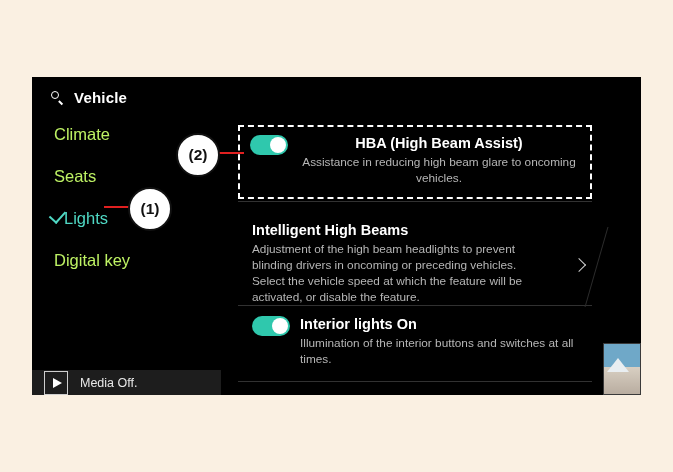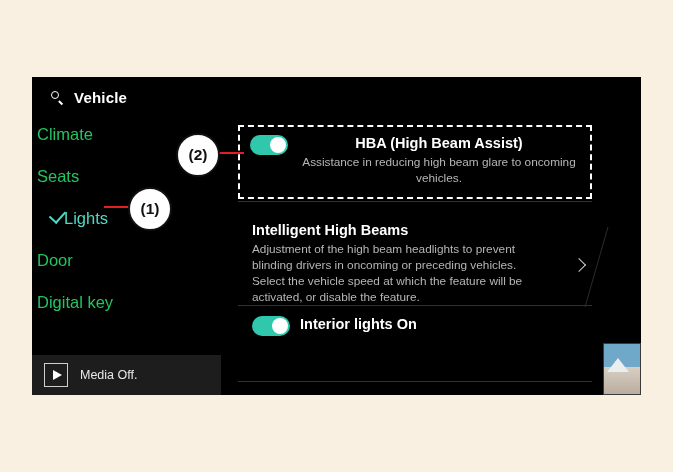--- a/index.html
+++ b/index.html
@@ -78,23 +78,23 @@
     position: absolute;
     left: 0;
     top: 36px;
     width: 200px;
   }
   .nav-item {
     position: relative;
     height: 42px;
     display: flex;
     align-items: center;
-    padding-left: 5px;
-    box-sizing: border-box;
-    color: #22c55e;
+    padding-left: 22px;
+    box-sizing: border-box;
+    color: #bef264;
     font-size: 16.5px;
   }
   .nav-item.selected {
     color: #4fd8c4;
     padding-left: 12px;
   }
   .nav-item.selected .check {
     position: absolute;
     left: 18px;
     top: 13px;
@@ -107,21 +107,21 @@
   .nav-item.selected .nav-label {
     margin-left: 20px;
   }
 
   
   #media-bar {
     position: absolute;
     left: 0;
     bottom: 0;
     width: 189px;
-    height: 40px;
+    height: 25px;
     background: #1d1d1d;
     display: flex;
     align-items: center;
     padding-left: 12px;
     box-sizing: border-box;
     gap: 12px;
   }
   .media-play {
     width: 24px;
     height: 24px;
@@ -313,23 +313,20 @@
     <div class="nav-list">
       <div class="nav-item">
         <span class="nav-label">Climate</span>
       </div>
       <div class="nav-item">
         <span class="nav-label">Seats</span>
       </div>
       <div class="nav-item selected">
         <span class="check"></span>
         <span class="nav-label">Lights</span>
-      </div>
-      <div class="nav-item">
-        <span class="nav-label">Door</span>
       </div>
       <div class="nav-item">
         <span class="nav-label">Digital key</span>
       </div>
     </div>
 
     <div id="media-bar">
       <span class="media-play">
           <span class="tri"></span>
         </span>
@@ -361,20 +358,21 @@
 
     <div class="divider" style="top:228px;"></div>
 
     <div class="card" id="card-interior">
       <div class="row">
         <div class="toggle">
             <span class="knob"></span>
           </div>
         <div>
           <div class="card-title">Interior lights On</div>
+          <div class="card-desc">Illumination of the interior buttons and switches at all times.</div>
         </div>
       </div>
     </div>
 
     <div class="divider" style="top:304px;"></div>
 
     <div id="edge-line"></div>
     <div id="thumb">
         <span class="peak"></span>
       </div>

